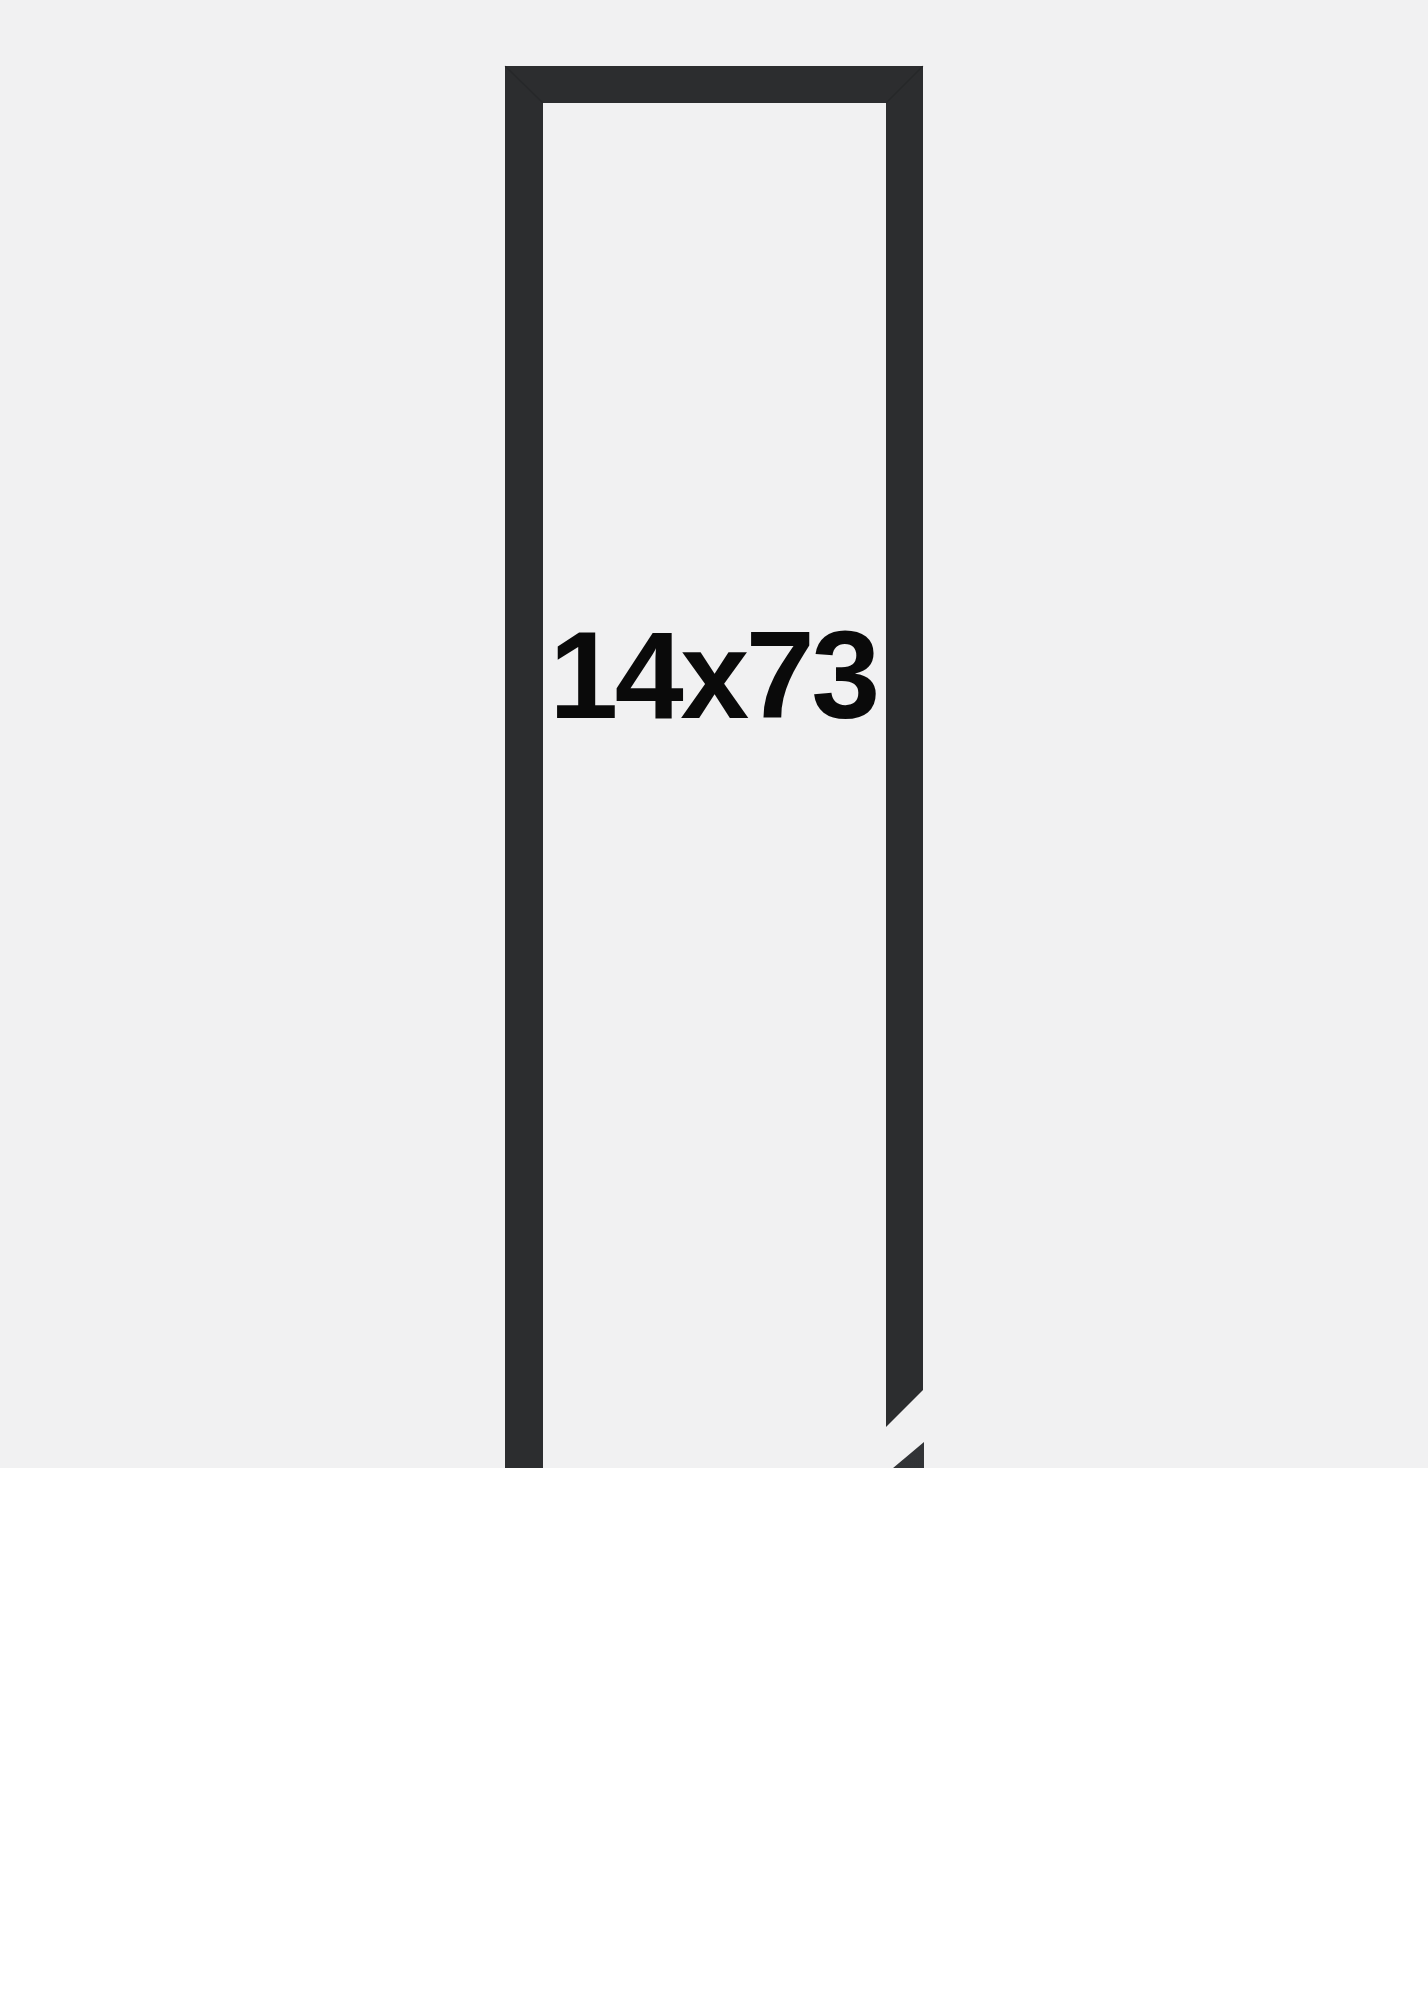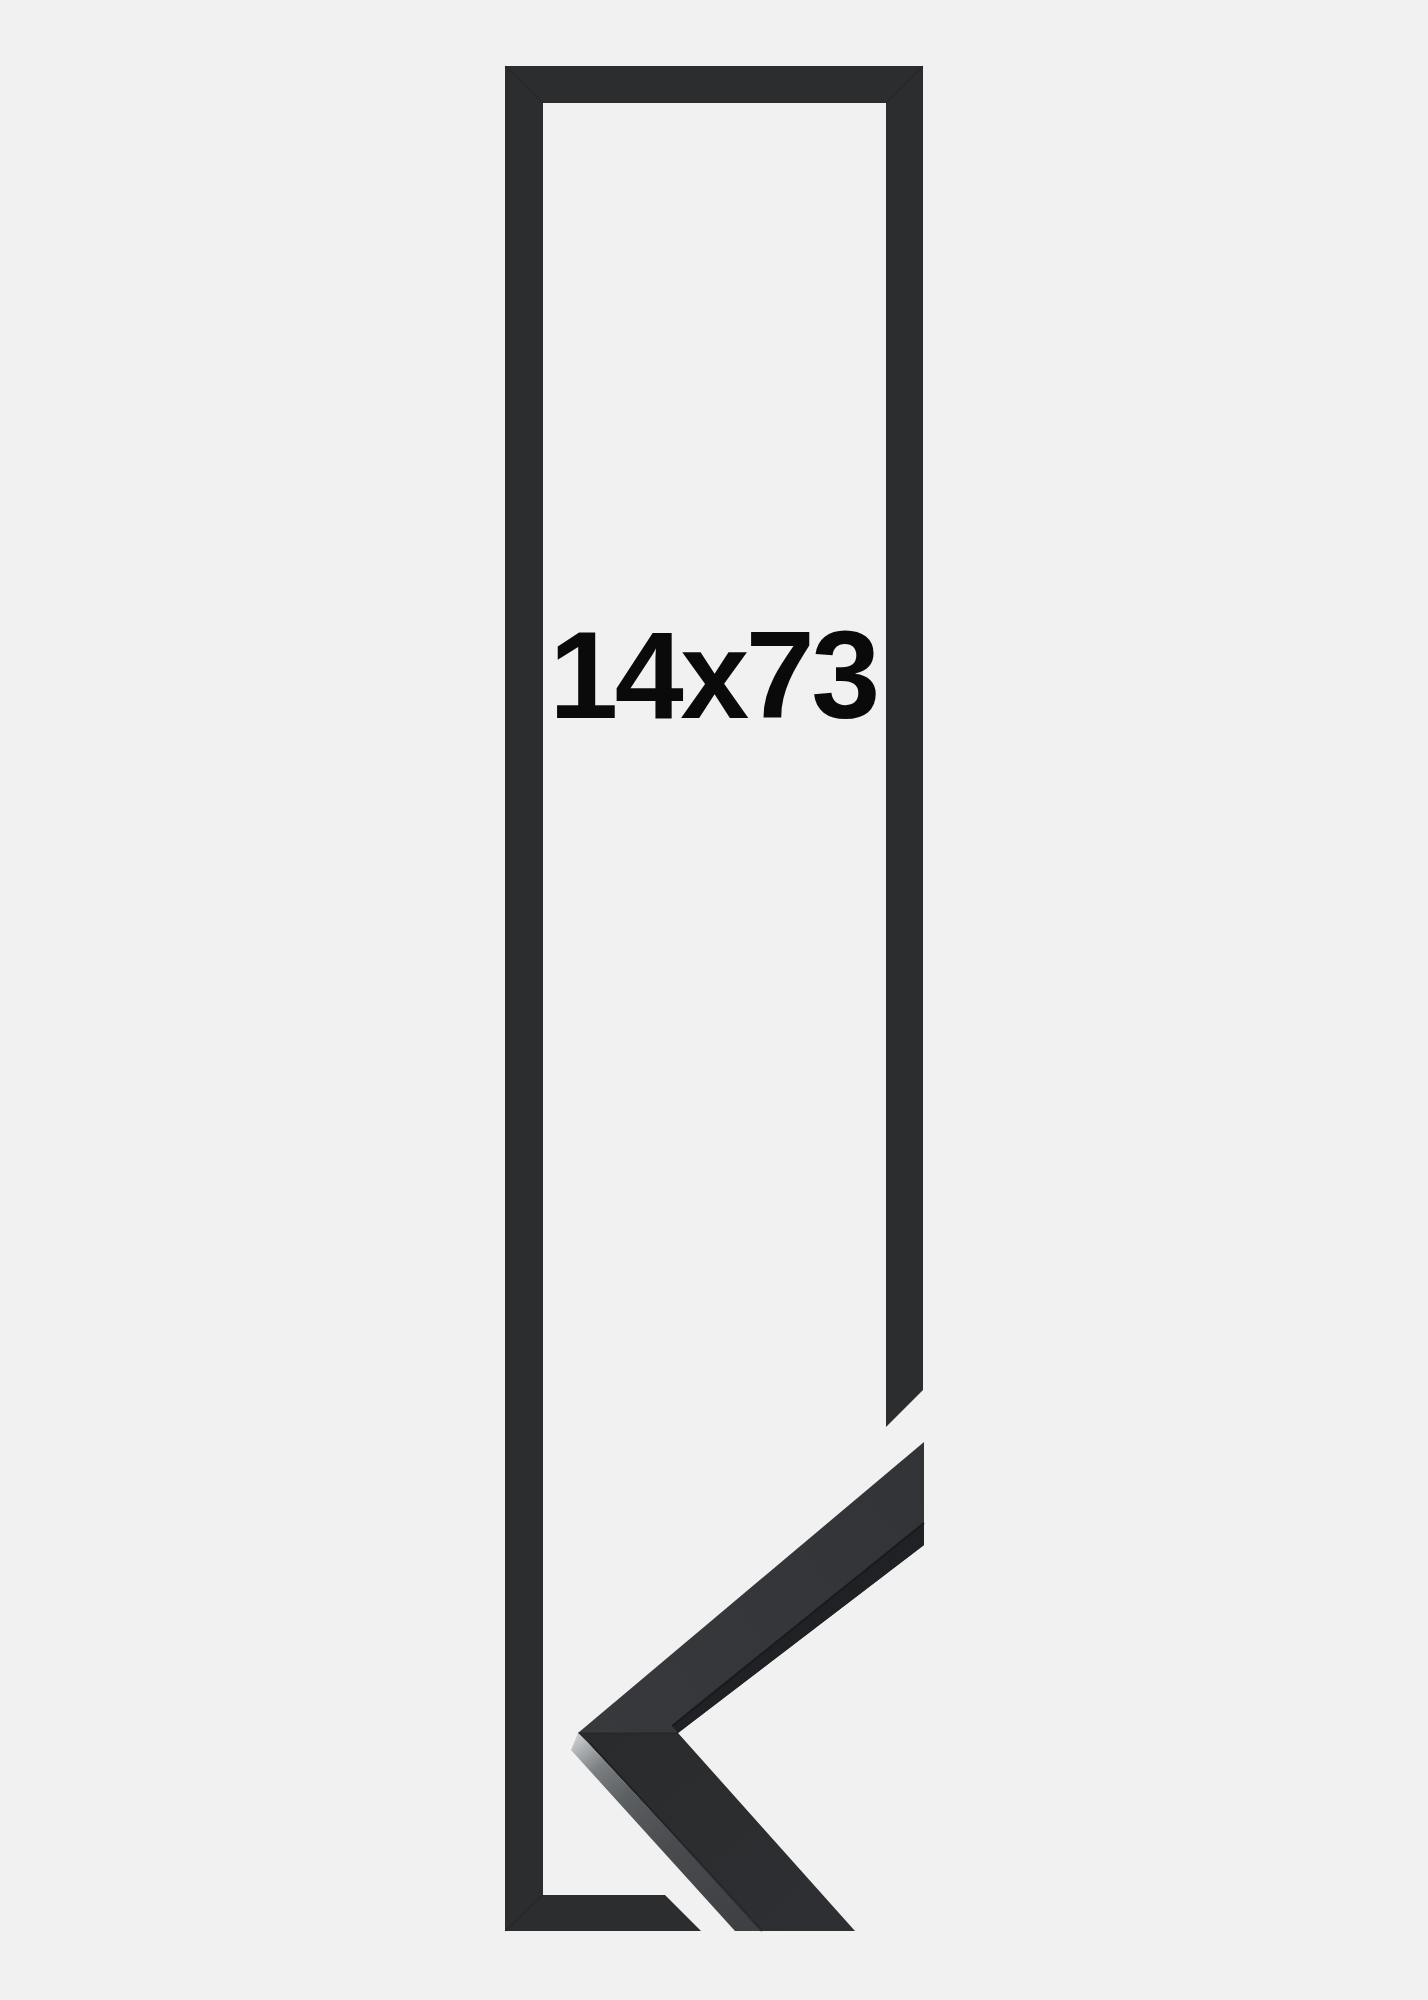--- a/index.html
+++ b/index.html
@@ -1,20 +1,20 @@
 <!DOCTYPE html>
 <html><head>
 <meta charset="utf-8">
 <style>
   html, body { margin: 0; padding: 0; }
   body { font-family: "Liberation Sans", sans-serif; }
   .stage {
     position: relative;
     width: 1428px;
-    height: 2000px;
+    height: 1468px;
     overflow: hidden;
   }
   .stage svg { display: block; width: 1428px; height: 2000px; }
   .size-label {
     font-family: "Liberation Sans", "DejaVu Sans", sans-serif;
     font-weight: 700;
     font-size: 124px;
     letter-spacing: -3.5px;
   }
 </style>

